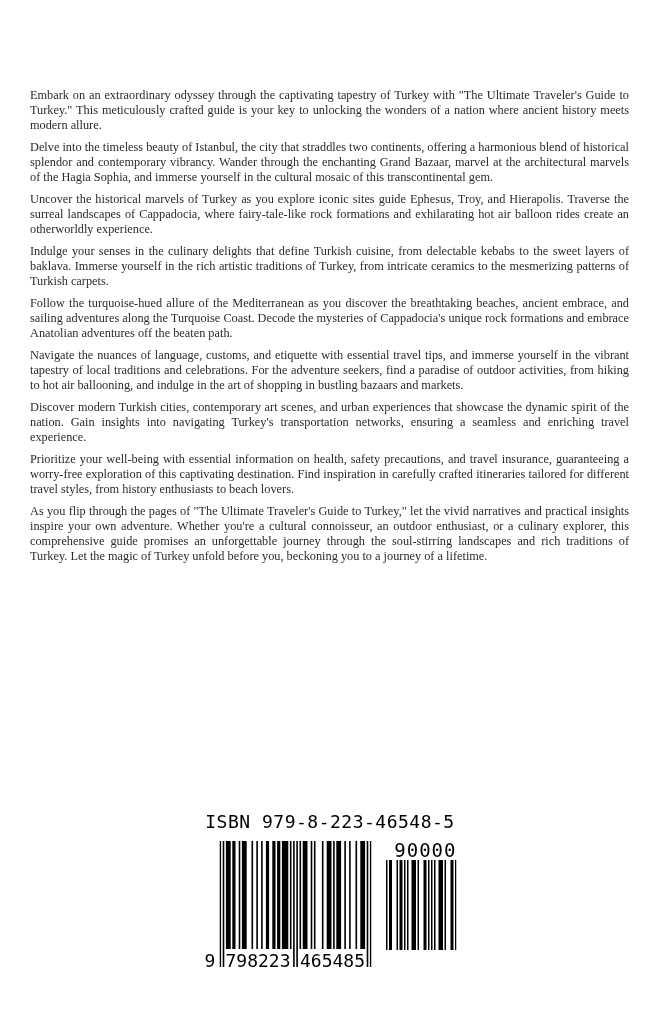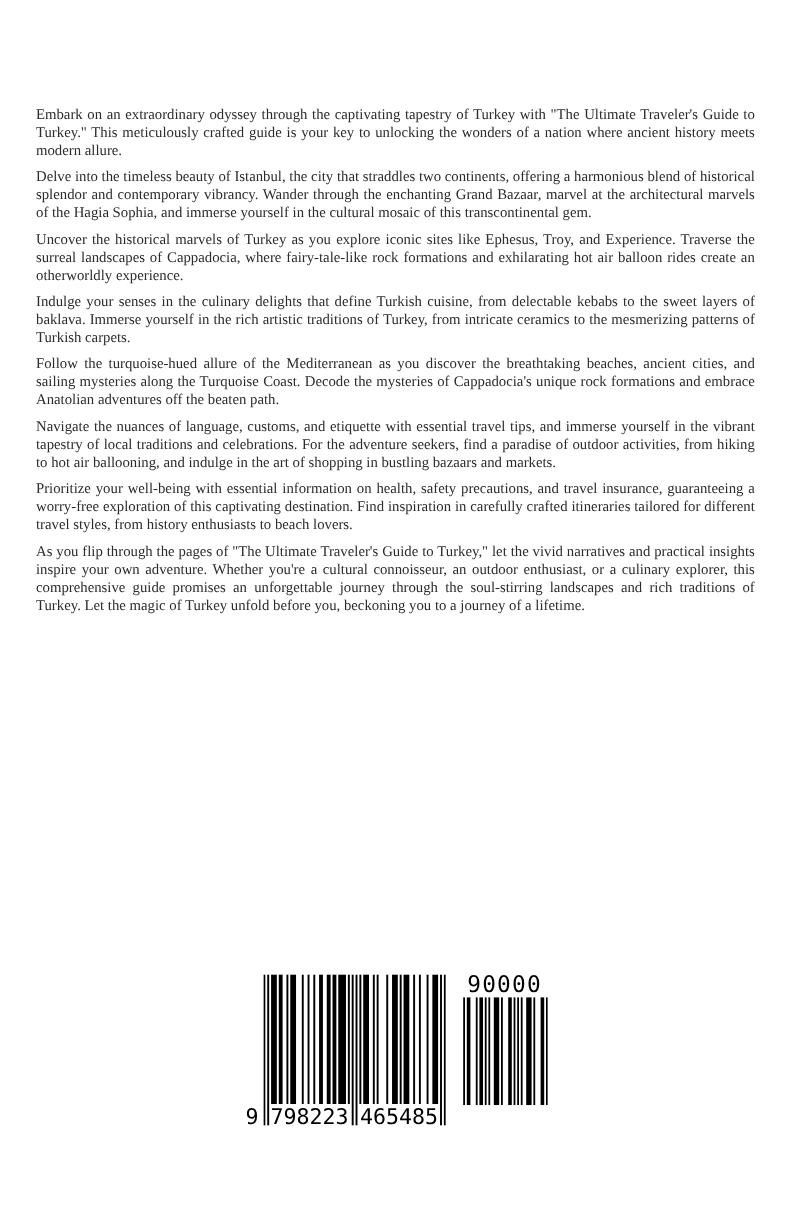--- a/index.html
+++ b/index.html
@@ -53,44 +53,46 @@
     font-size:18px;
     line-height:21px;
     text-align:center;
     white-space:nowrap;
   }
   .d-first { left:-16px; width:13px; background:transparent; }
   .d-left  { left:6px;  width:62px; }
   .d-right { left:80px; width:66px;margin-top:16px; }
   .ean5 { position:relative; width:72px; }
   .sup-label {
-    text-align:center;
+    text-align:right;
     font-size:19px;
     line-height:18px;
     letter-spacing:1px;
     margin-bottom:1px;
   }
 </style>
 </head>
 <body>
 
 <div class="cover">
 
   <div class="description">
     <p>Embark on an extraordinary odyssey through the captivating tapestry of Turkey with "The Ultimate Traveler's Guide to Turkey." This meticulously crafted guide is your key to unlocking the wonders of a nation where ancient history meets modern allure.</p>
     <p>Delve into the timeless beauty of Istanbul, the city that straddles two continents, offering a harmonious blend of historical splendor and contemporary vibrancy. Wander through the enchanting Grand Bazaar, marvel at the architectural marvels of the Hagia Sophia, and immerse yourself in the cultural mosaic of this transcontinental gem.</p>
-    <p>Uncover the historical marvels of Turkey as you explore iconic sites like Ephesus, Troy, and Experience. Traverse the surreal landscapes of Cappadocia, where fairy-tale-like rock formations and exhilarating hot air balloon rides create an otherworldly experience.</p>
+    <p>Uncover the historical marvels of Turkey as you explore iconic sites guide Ephesus, Troy, and Hierapolis. Traverse the surreal landscapes of Cappadocia, where fairy-tale-like rock formations and exhilarating hot air balloon rides create an otherworldly experience.</p>
     <p>Indulge your senses in the culinary delights that define Turkish cuisine, from delectable kebabs to the sweet layers of baklava. Immerse yourself in the rich artistic traditions of Turkey, from intricate ceramics to the mesmerizing patterns of Turkish carpets.</p>
-    <p>Follow the turquoise-hued allure of the Mediterranean as you discover the breathtaking beaches, ancient cities, and sailing mysteries along the Turquoise Coast. Decode the mysteries of Cappadocia's unique rock formations and embrace Anatolian adventures off the beaten path.</p>
+    <p>Follow the turquoise-hued allure of the Mediterranean as you discover the breathtaking beaches, ancient embrace, and sailing adventures along the Turquoise Coast. Decode the mysteries of Cappadocia's unique rock formations and embrace Anatolian adventures off the beaten path.</p>
     <p>Navigate the nuances of language, customs, and etiquette with essential travel tips, and immerse yourself in the vibrant tapestry of local traditions and celebrations. For the adventure seekers, find a paradise of outdoor activities, from hiking to hot air ballooning, and indulge in the art of shopping in bustling bazaars and markets.</p>
+    <p>Discover modern Turkish cities, contemporary art scenes, and urban experiences that showcase the dynamic spirit of the nation. Gain insights into navigating Turkey's transportation networks, ensuring a seamless and enriching travel experience.</p>
     <p>Prioritize your well-being with essential information on health, safety precautions, and travel insurance, guaranteeing a worry-free exploration of this captivating destination. Find inspiration in carefully crafted itineraries tailored for different travel styles, from history enthusiasts to beach lovers.</p>
     <p>As you flip through the pages of "The Ultimate Traveler's Guide to Turkey," let the vivid narratives and practical insights inspire your own adventure. Whether you're a cultural connoisseur, an outdoor enthusiast, or a culinary explorer, this comprehensive guide promises an unforgettable journey through the soul-stirring landscapes and rich traditions of Turkey. Let the magic of Turkey unfold before you, beckoning you to a journey of a lifetime.</p>
   </div>
 
   <div class="barcode-block">
+    <div class="isbn-line">ISBN 979-8-223-46548-5</div>
     <div class="bars-row">
       <div class="ean13">
         <svg id="ean13-bars" width="152" height="126">
             <rect x="0.00" y="0" width="1.60" height="126" fill="#000000"></rect>
             <rect x="3.20" y="0" width="1.60" height="126" fill="#000000"></rect>
             <rect x="6.40" y="0" width="4.80" height="108" fill="#000000"></rect>
             <rect x="12.80" y="0" width="3.20" height="108" fill="#000000"></rect>
             <rect x="19.20" y="0" width="1.60" height="108" fill="#000000"></rect>
             <rect x="22.40" y="0" width="4.80" height="108" fill="#000000"></rect>
             <rect x="32.00" y="0" width="1.60" height="108" fill="#000000"></rect>

